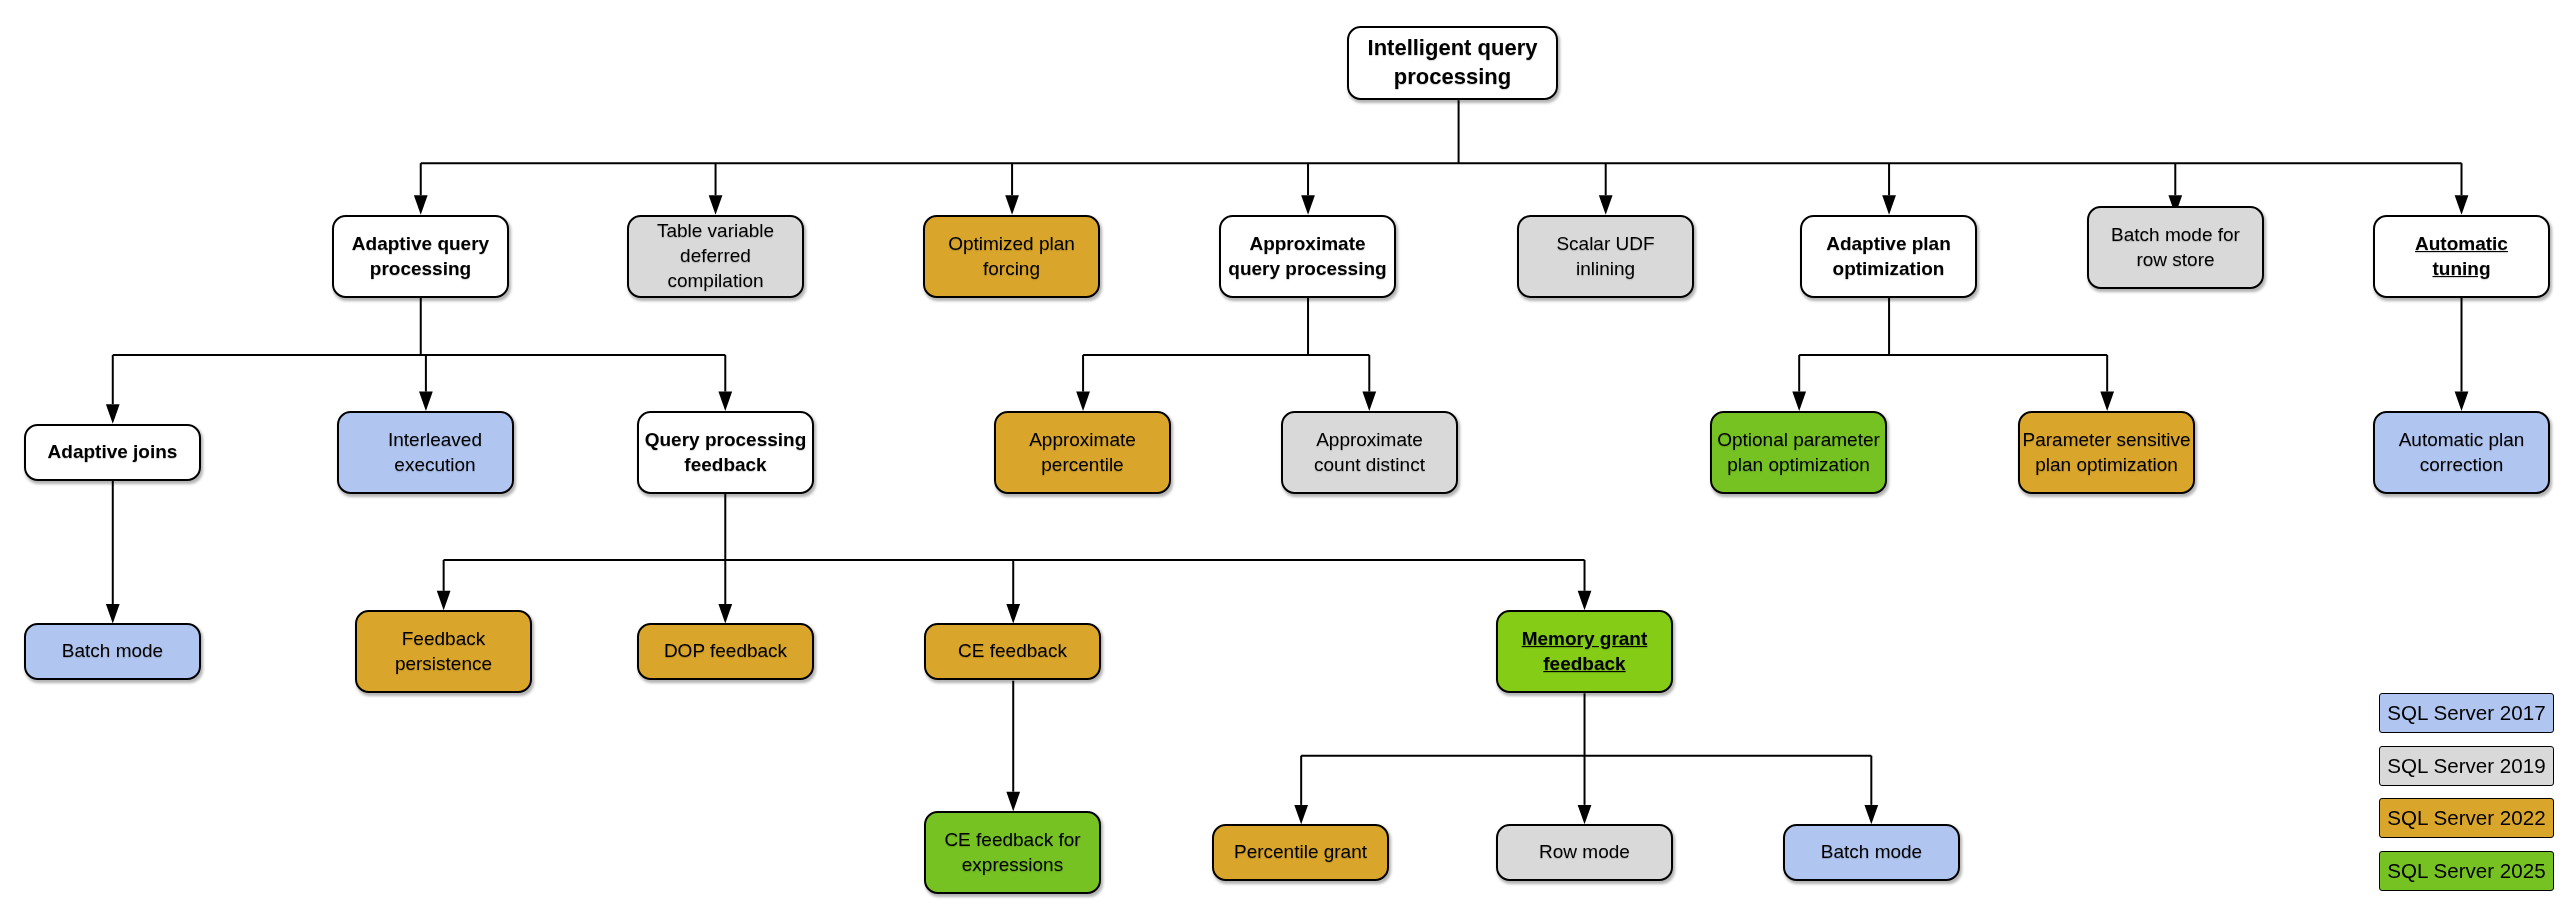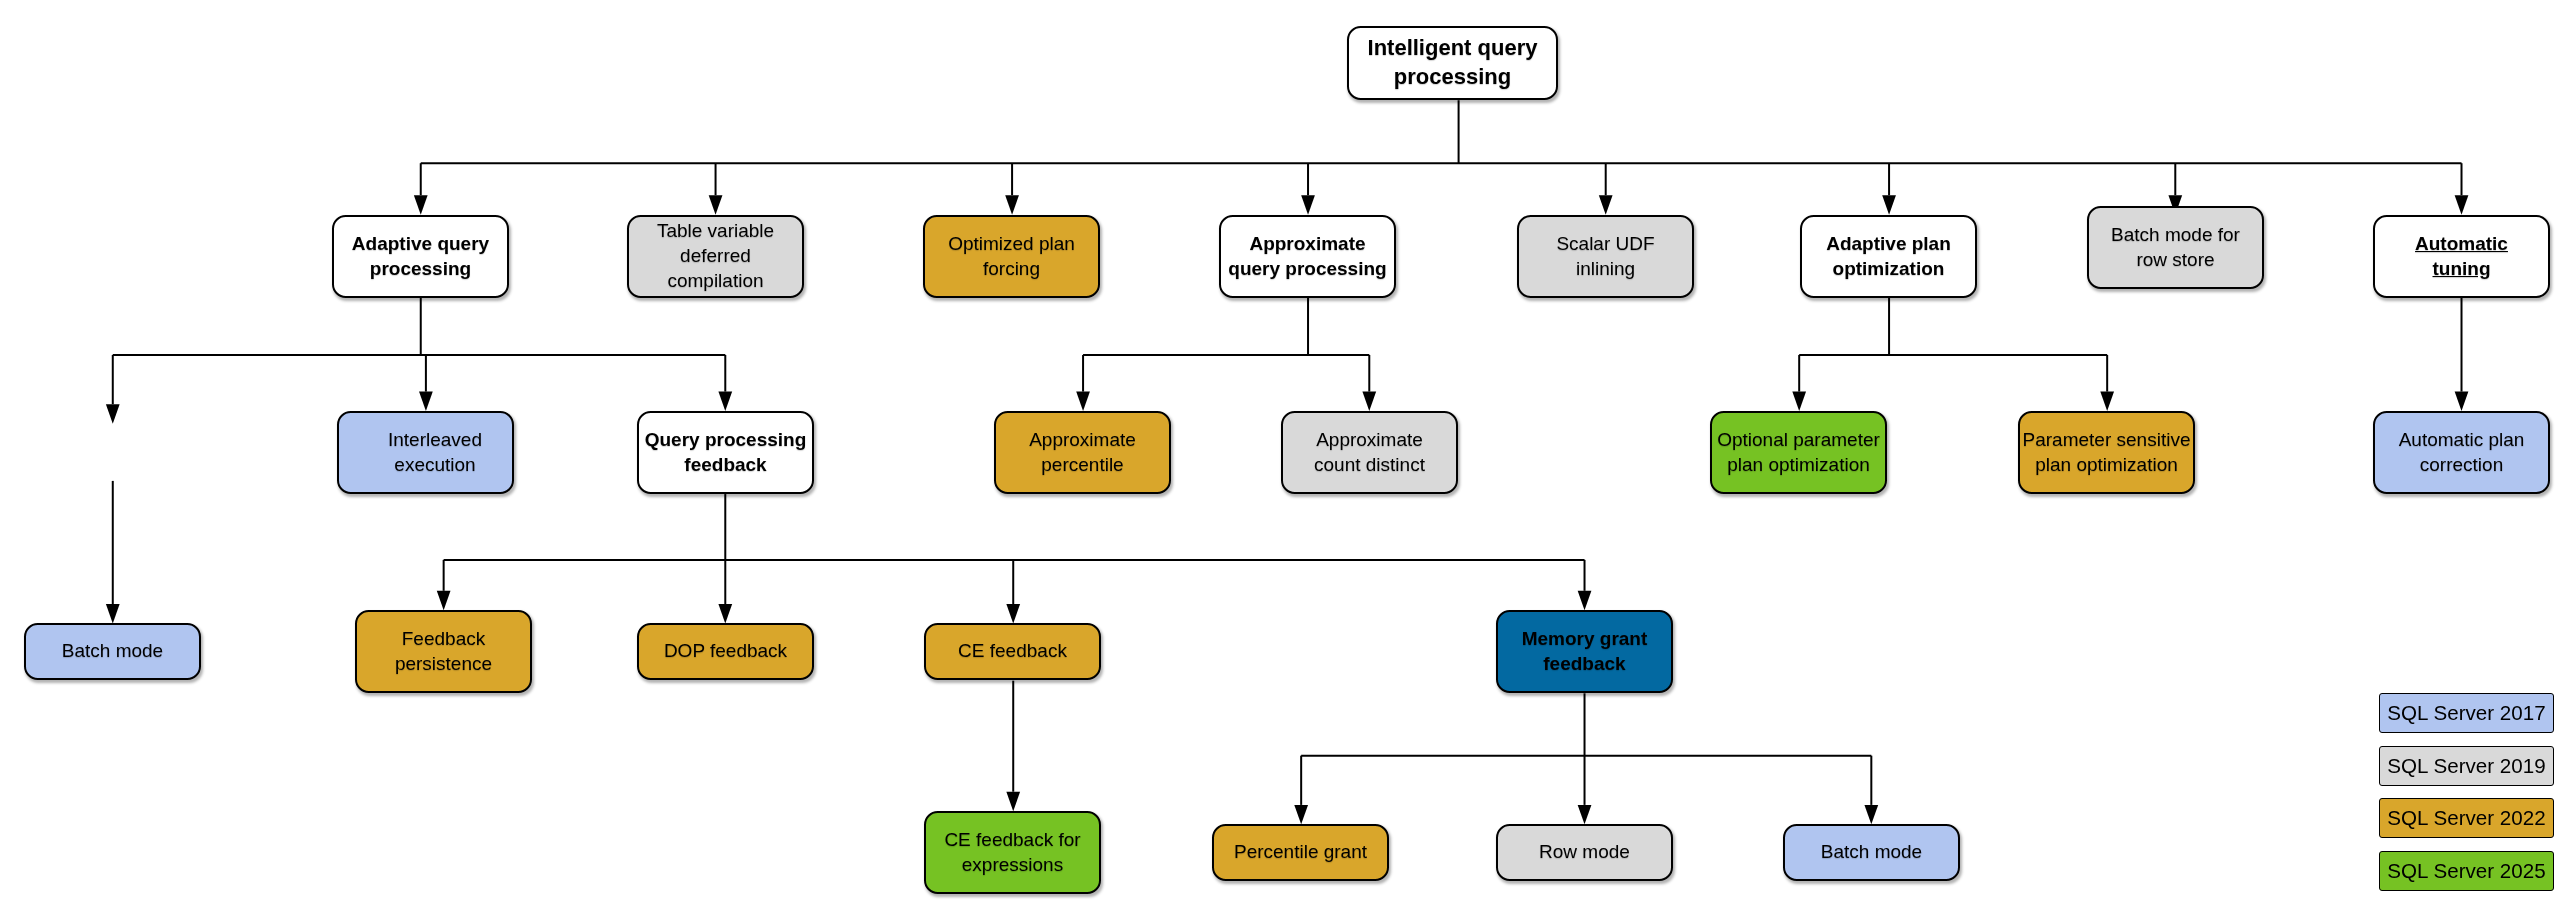--- a/index.html
+++ b/index.html
@@ -158,20 +158,23 @@
     </div>
   <div class="node" style="left: 2087px; top: 206px; background: rgb(217, 217, 217);">
       <span class="lbl">Batch mode for
 row store</span>
     </div>
   <div class="node strong" style="left: 2373px; top: 215px; background: rgb(255, 255, 255); text-decoration: underline;">
       <span class="lbl">Automatic
 tuning</span>
     </div>
 
+  <div class="node strong oneline" style="left: 24px; top: 424px; background: rgb(255, 255, 255);">
+      <span class="lbl">Adaptive joins</span>
+    </div>
   <div class="node" style="left: 337px; top: 411px; background: rgb(176, 197, 240); padding-left: 19px;">
       <span class="lbl">Interleaved
 execution</span>
     </div>
   <div class="node strong" style="left: 637px; top: 411px; background: rgb(255, 255, 255);">
       <span class="lbl">Query processing
 feedback</span>
     </div>
   <div class="node" style="left: 994px; top: 411px; background: rgb(217, 166, 43);">
       <span class="lbl">Approximate
@@ -200,21 +203,21 @@
   <div class="node" style="left: 355px; top: 610px; background: rgb(217, 166, 43);">
       <span class="lbl">Feedback
 persistence</span>
     </div>
   <div class="node oneline" style="left: 637px; top: 623px; background: rgb(217, 166, 43);">
       <span class="lbl">DOP feedback</span>
     </div>
   <div class="node oneline" style="left: 924px; top: 623px; background: rgb(217, 166, 43);">
       <span class="lbl">CE feedback</span>
     </div>
-  <div class="node strong" style="left: 1496px; top: 610px; background: #0369a1;">
+  <div class="node strong" style="left: 1496px; top: 610px; background: #84cc16; text-decoration: underline;">
       <span class="lbl">Memory grant
 feedback</span>
     </div>
 
   <div class="node" style="left: 924px; top: 811px; background: rgb(118, 194, 35);">
       <span class="lbl">CE feedback for
 expressions</span>
     </div>
   <div class="node oneline" style="left: 1212px; top: 824px; background: rgb(217, 166, 43);">
       <span class="lbl">Percentile grant</span>

